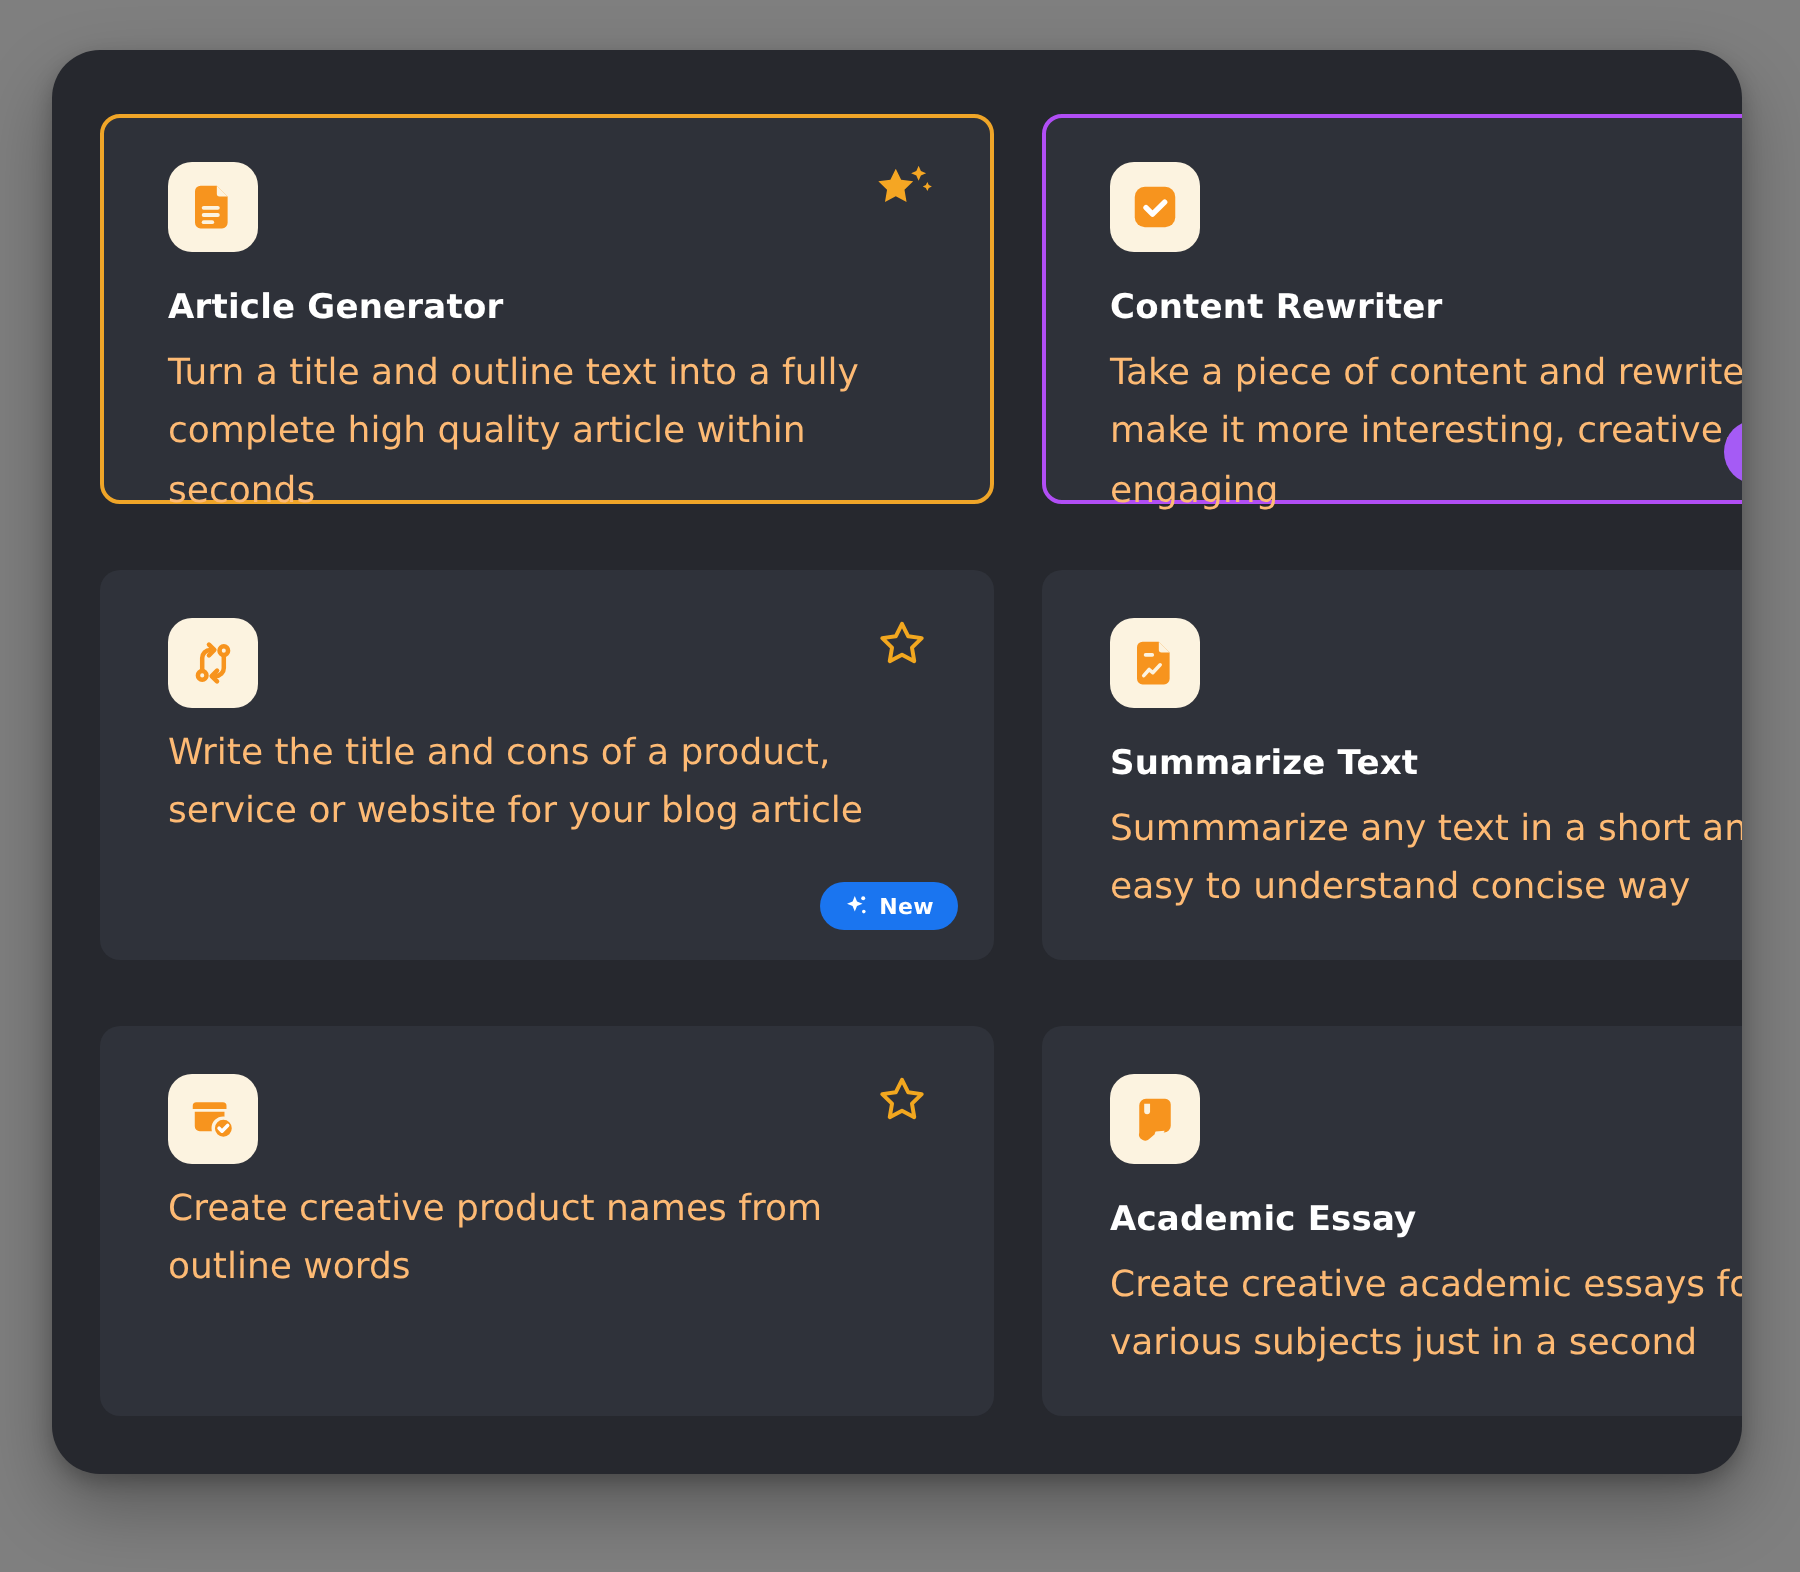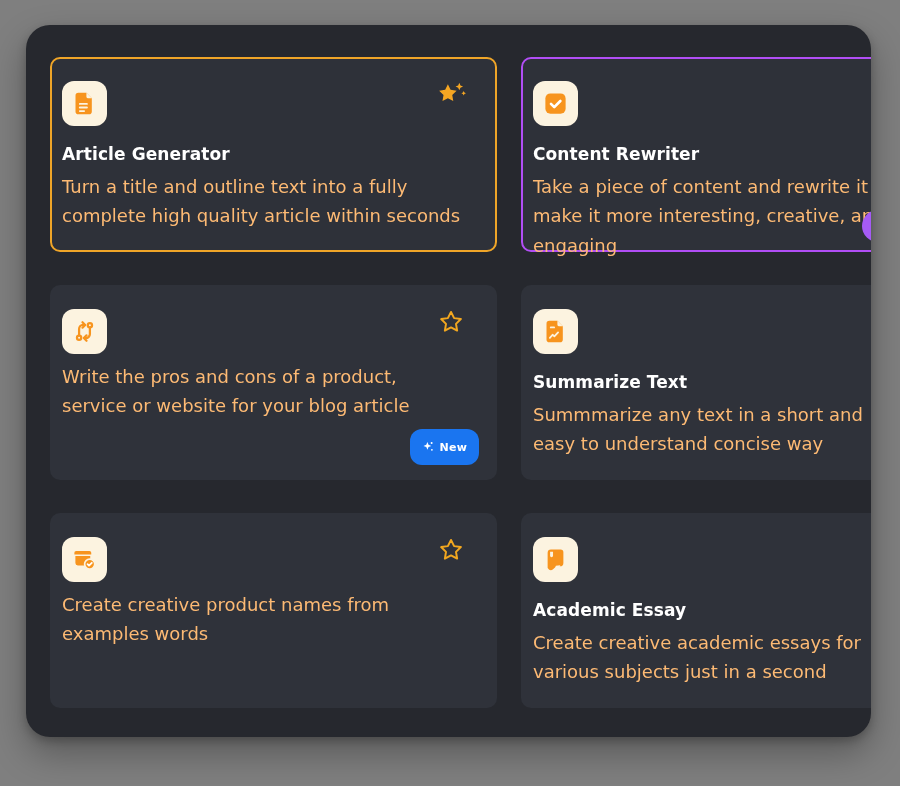--- a/index.html
+++ b/index.html
@@ -14,21 +14,21 @@
     box-shadow:0 16px 36px rgba(0,0,0,.30),0 4px 10px rgba(0,0,0,.22);
   }
   .grid{
     position:absolute;left:24px;top:32px;
     display:grid;grid-template-columns:447px 447px;
     column-gap:24px;row-gap:33px;
   }
   .card{
     position:relative;width:447px;height:195px;box-sizing:border-box;
     background:#2f323a;border:2px solid transparent;border-radius:10px;
-    padding:22px 10px;cursor:pointer;
+    padding:22px 32px;cursor:pointer;
   }
   .card.accent-orange{border-color:#efa528;background:#2e3139;}
   .card.accent-purple{border-color:#b14ef5;background:#2e3139;}
   .icon-tile{
     width:45px;height:45px;border-radius:12px;background:#fcf3e0;
     display:flex;align-items:center;justify-content:center;
   }
   .icon-tile svg{width:27px;height:27px;display:block;}
   .card h3{
     margin:18px 0 0;font-size:17px;font-weight:800;color:#ffffff;
@@ -39,21 +39,21 @@
   }
   .card:nth-child(1) p{max-width:400px;}
   .card:nth-child(2) p{max-width:380px;}
   .card:nth-child(3) p{max-width:400px;}
   .card:nth-child(4) p{max-width:370px;}
   .card:nth-child(5) p{max-width:352px;}
   .card:nth-child(6) p{max-width:360px;}
   .fav{position:absolute;top:22px;right:28px;width:32px;height:27px;}
   .fav svg{display:block;width:100%;height:100%;}
   .badge{
-    position:absolute;right:16px;bottom:13px;height:36px;
+    position:absolute;right:16px;bottom:13px;height:24px;
     display:flex;align-items:center;gap:6px;
     background:#1a75f0;color:#fff;border-radius:12px;padding:0 12px;
     font-size:11px;font-weight:700;letter-spacing:.2px;
   }
   .badge svg{width:12px;height:12px;display:block;}
   .purple-dot{
     position:absolute;left:339px;top:151px;width:32px;height:32px;
     border-radius:50%;background:#a55bf5;
   }
 </style>
@@ -105,21 +105,21 @@
           <circle cx="16.8" cy="6.5" r="1.9"></circle>
           <path d="M16.8 8.6v5.6a3.6 3.6 0 0 1-3.6 3.6H12"></path>
           <path d="M13.8 15.4l-2.4 2.4 2.4 2.4"></path>
         </svg>
       </div>
       <div class="fav">
         <svg viewBox="0 0 30 26">
           <path d="M15 2.8l3 6 6.5.9-4.7 4.6 1.1 6.5L15 17.7l-5.9 3.1 1.1-6.5L5.5 9.7l6.5-.9z" fill="none" stroke="#f2a71f" stroke-width="1.9" stroke-linejoin="round"></path>
         </svg>
       </div>
-      <p>Write the pros and cons of a product, service or website for your blog article</p>
+      <p>Write the title and cons of a product, service or website for your blog article</p>
       <div class="badge">
         <svg viewBox="0 0 12 12">
           <path d="M5.4 1l1.1 2.8 2.8 1.1-2.8 1.1-1.1 2.8-1.1-2.8L1.5 4.9l2.8-1.1z" fill="#ffffff"></path>
           <circle cx="9.6" cy="2.1" r="1" fill="#ffffff"></circle>
           <circle cx="9.9" cy="8.8" r=".9" fill="#ffffff"></circle>
         </svg>
         <span>New</span>
       </div>
     </article>
 
@@ -143,21 +143,21 @@
           <path d="M3.9 8.8h13.2v6.4a2.2 2.2 0 0 1-2.2 2.2H6.1a2.2 2.2 0 0 1-2.2-2.2z" fill="#f7941e"></path>
           <circle cx="16.6" cy="16.1" r="4.5" fill="#f7941e" stroke="#fcf3e0" stroke-width="1.5"></circle>
           <path d="M14.7 16.1l1.3 1.3 2.5-2.5" stroke="#ffffff" stroke-width="1.6" fill="none" stroke-linecap="round" stroke-linejoin="round"></path>
         </svg>
       </div>
       <div class="fav">
         <svg viewBox="0 0 30 26">
           <path d="M15 2.8l3 6 6.5.9-4.7 4.6 1.1 6.5L15 17.7l-5.9 3.1 1.1-6.5L5.5 9.7l6.5-.9z" fill="none" stroke="#f2a71f" stroke-width="1.9" stroke-linejoin="round"></path>
         </svg>
       </div>
-      <p>Create creative product names from examples words</p>
+      <p>Create creative product names from outline words</p>
     </article>
 
     <article class="card">
       <div class="icon-tile">
         <svg viewBox="0 0 24 24">
           <path d="M8 3h8.5A2.5 2.5 0 0 1 19 5.5V15a3 3 0 0 1-3 3h-3.2l-3 2.6A2.8 2.8 0 0 1 5 18V6a3 3 0 0 1 3-3z" fill="#f7941e"></path>
           <path d="M7.2 5.2h2.6v3.4a1.3 1.3 0 1 1-2.6 0z" fill="#fcf3e0"></path>
           <path d="M12.3 17.6l4-.4-1.2 2.4a1.7 1.7 0 0 1-2.8-2z" fill="#fcf3e0"></path>
         </svg>
       </div>

